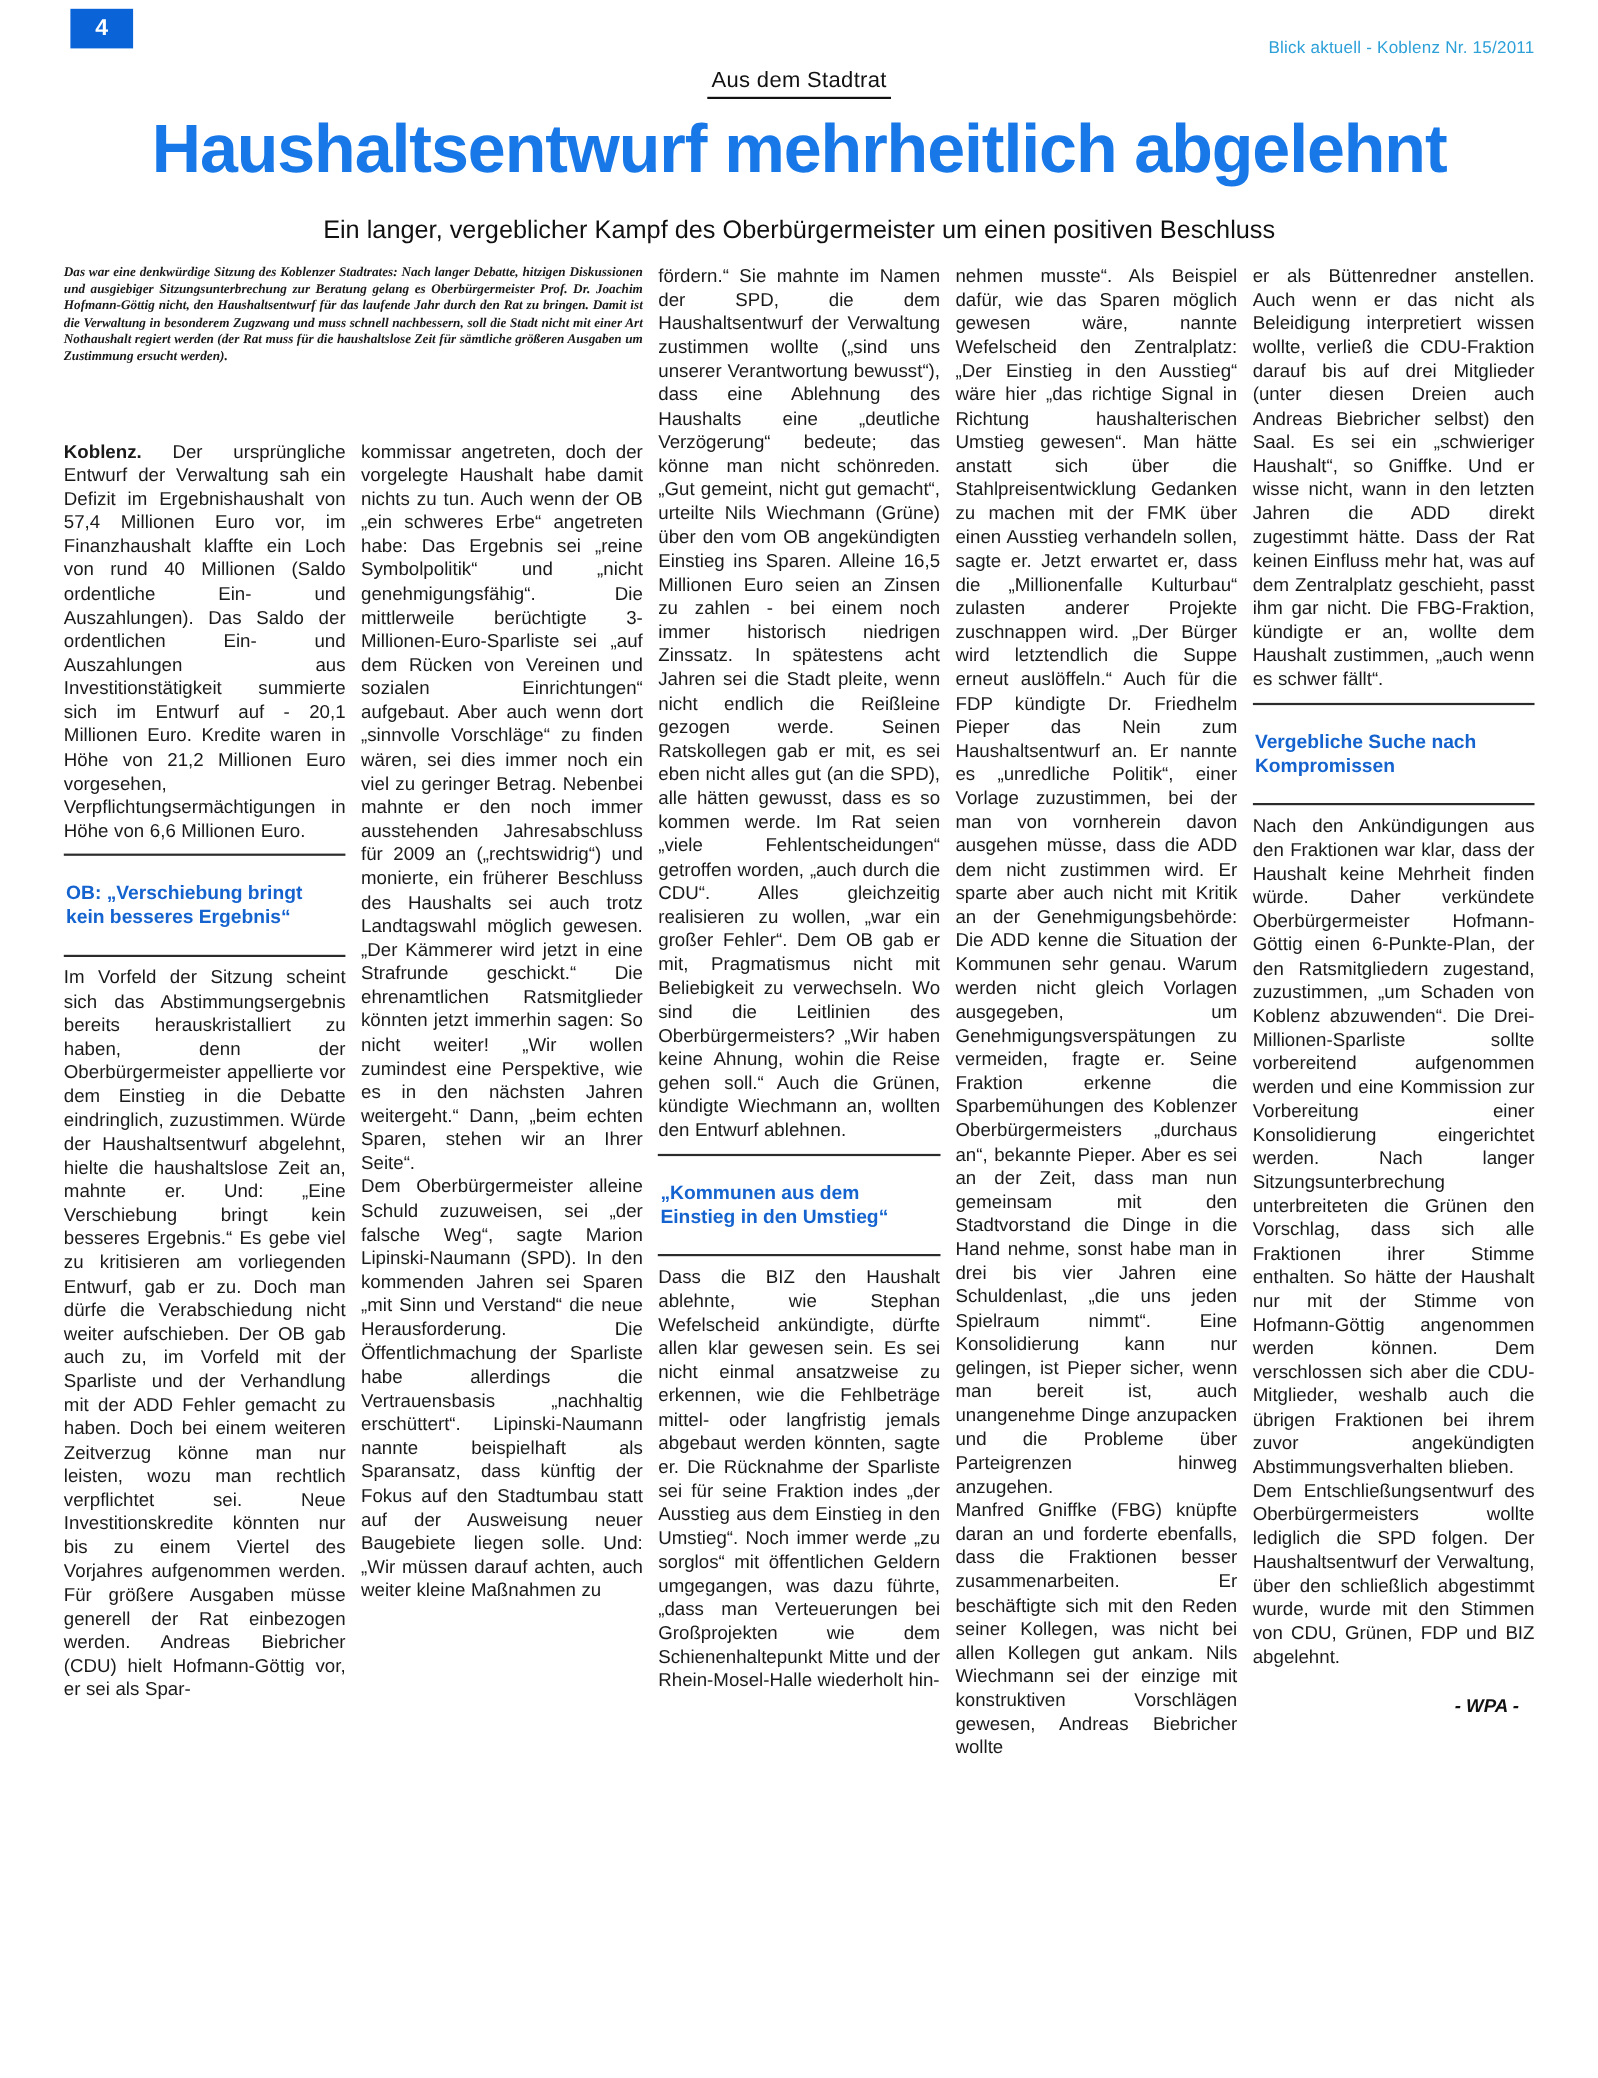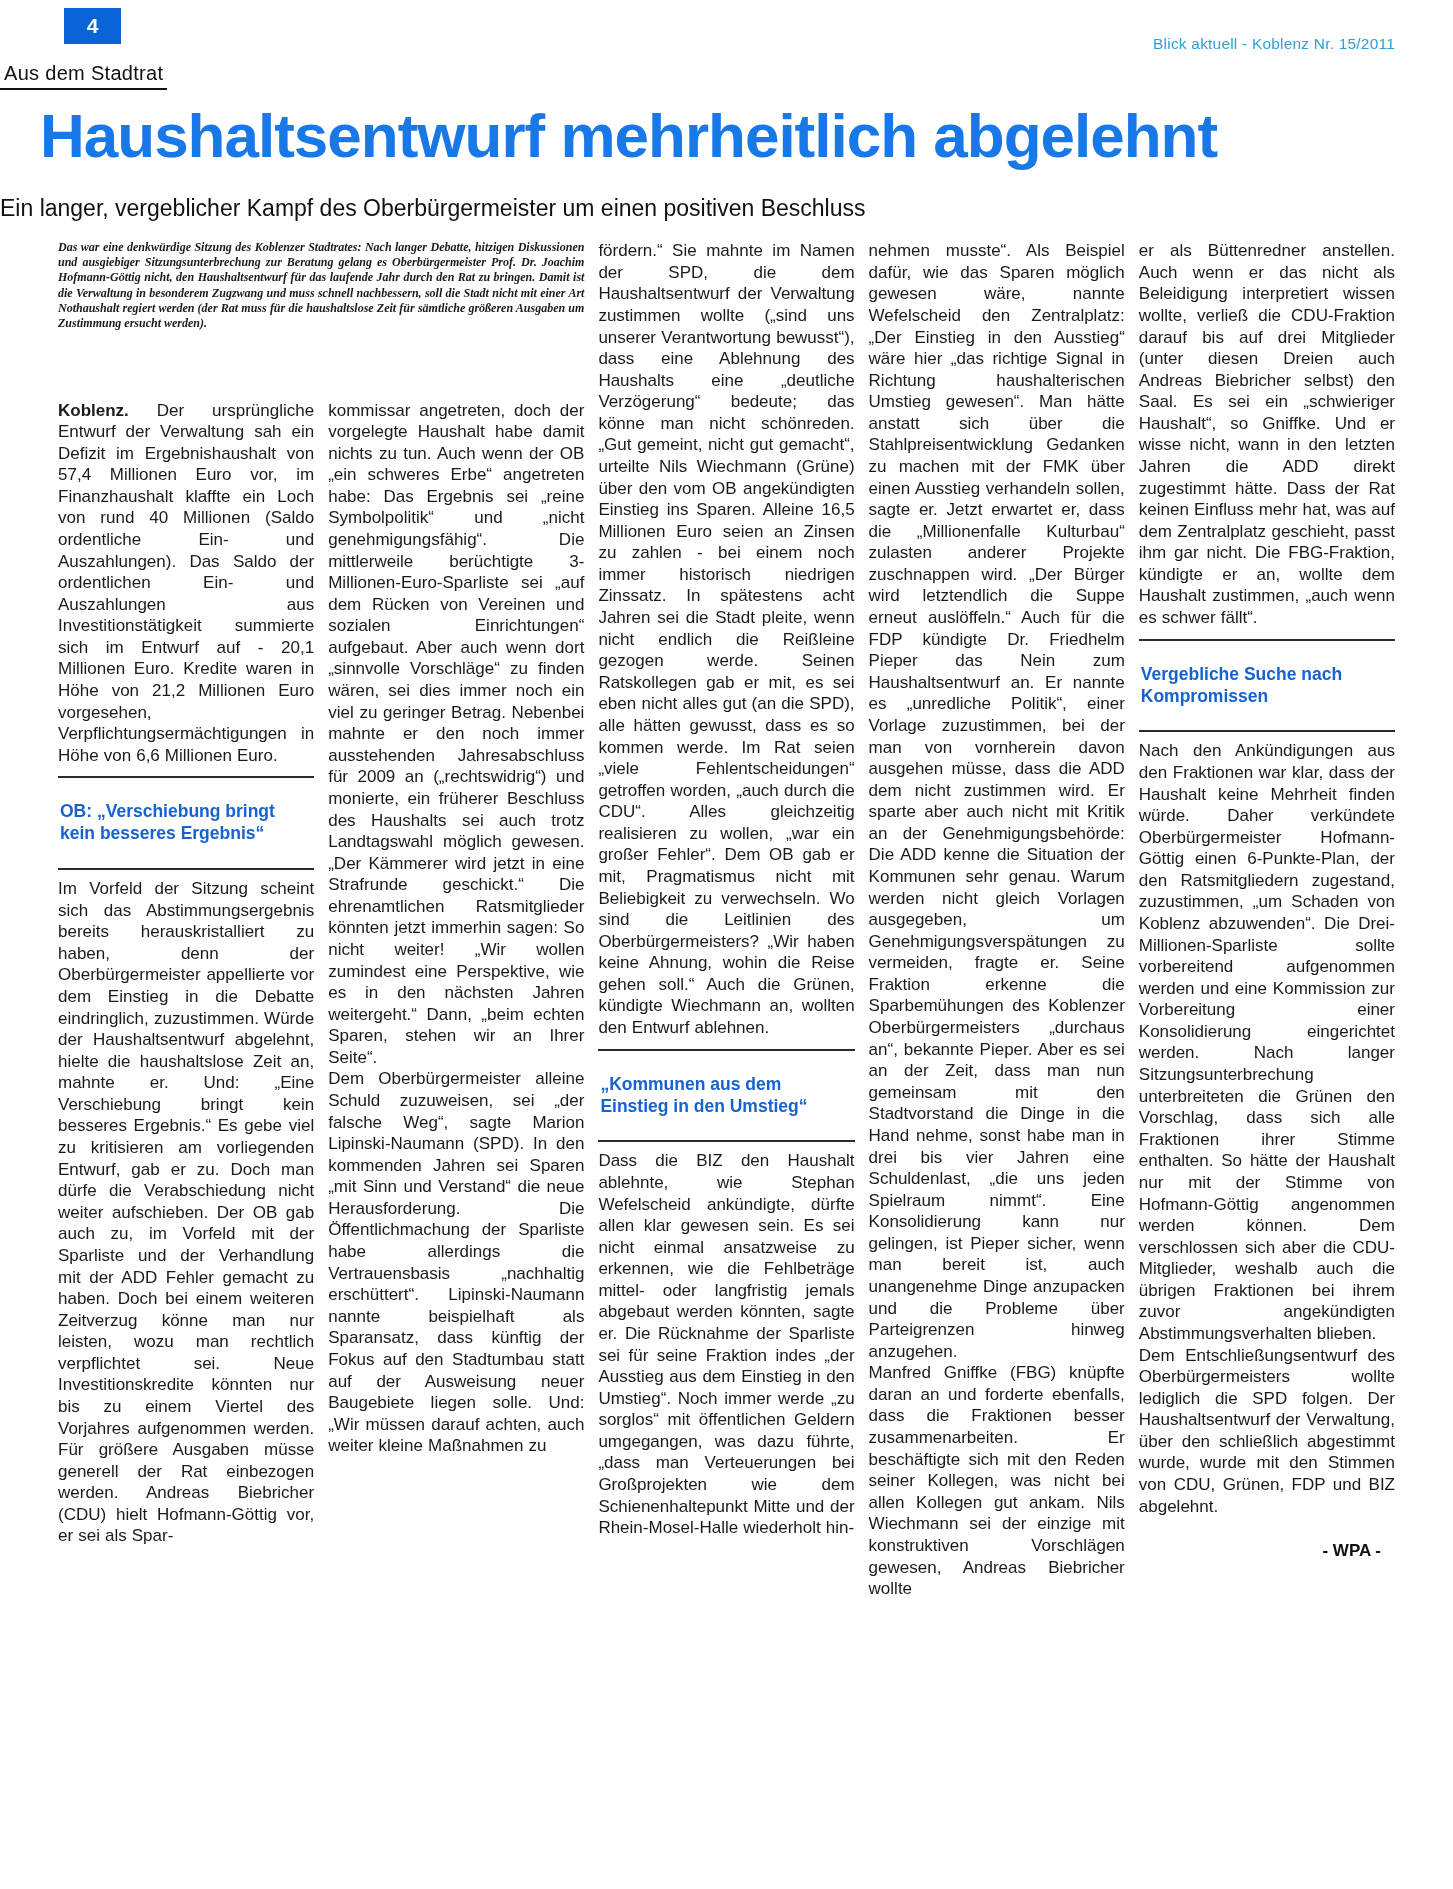--- a/index.html
+++ b/index.html
@@ -19,21 +19,21 @@
     width: 57px; height: 36px;
     background: #0a64d8;
     display: flex; align-items: center; justify-content: center;
     color: #ffffff; font-weight: bold; font-size: 21px;
   }
   .masthead {
     position: absolute; right: 58px; top: 35px;
     color: #2da0d8; font-size: 15.5px; letter-spacing: 0.2px;
   }
   
-  .article-head { text-align: left; margin-top: 14px; }
+  .article-head { text-align: center; margin-top: 14px; }
   .kicker {
     display: inline-block;
     font-size: 20px; color: #111;
     border-bottom: 2px solid #111;
     padding: 0 4px 3px 4px;
     letter-spacing: 0.3px;
   }
   .headline {
     margin: 14px 40px 14px 40px;
     font-size: 62px; line-height: 1.02;
@@ -80,21 +80,21 @@
     border-top: 2px solid #2b2b2b;
     border-bottom: 2px solid #2b2b2b;
     text-align: left;
     font-size: 17.5px; line-height: 1.25;
     font-weight: bold; color: #1563cf;
   }
   .byline {
     margin: 24px 14px 0 0;
     text-align: right;
     font-size: 17px;
-    font-weight: bold; 
+    font-weight: bold; font-style: italic;
     color: #111;
   }
 </style>
 </head>
 <body>
 
 <div class="page">
 
   <div class="page-header">
     <div class="page-number-box">

